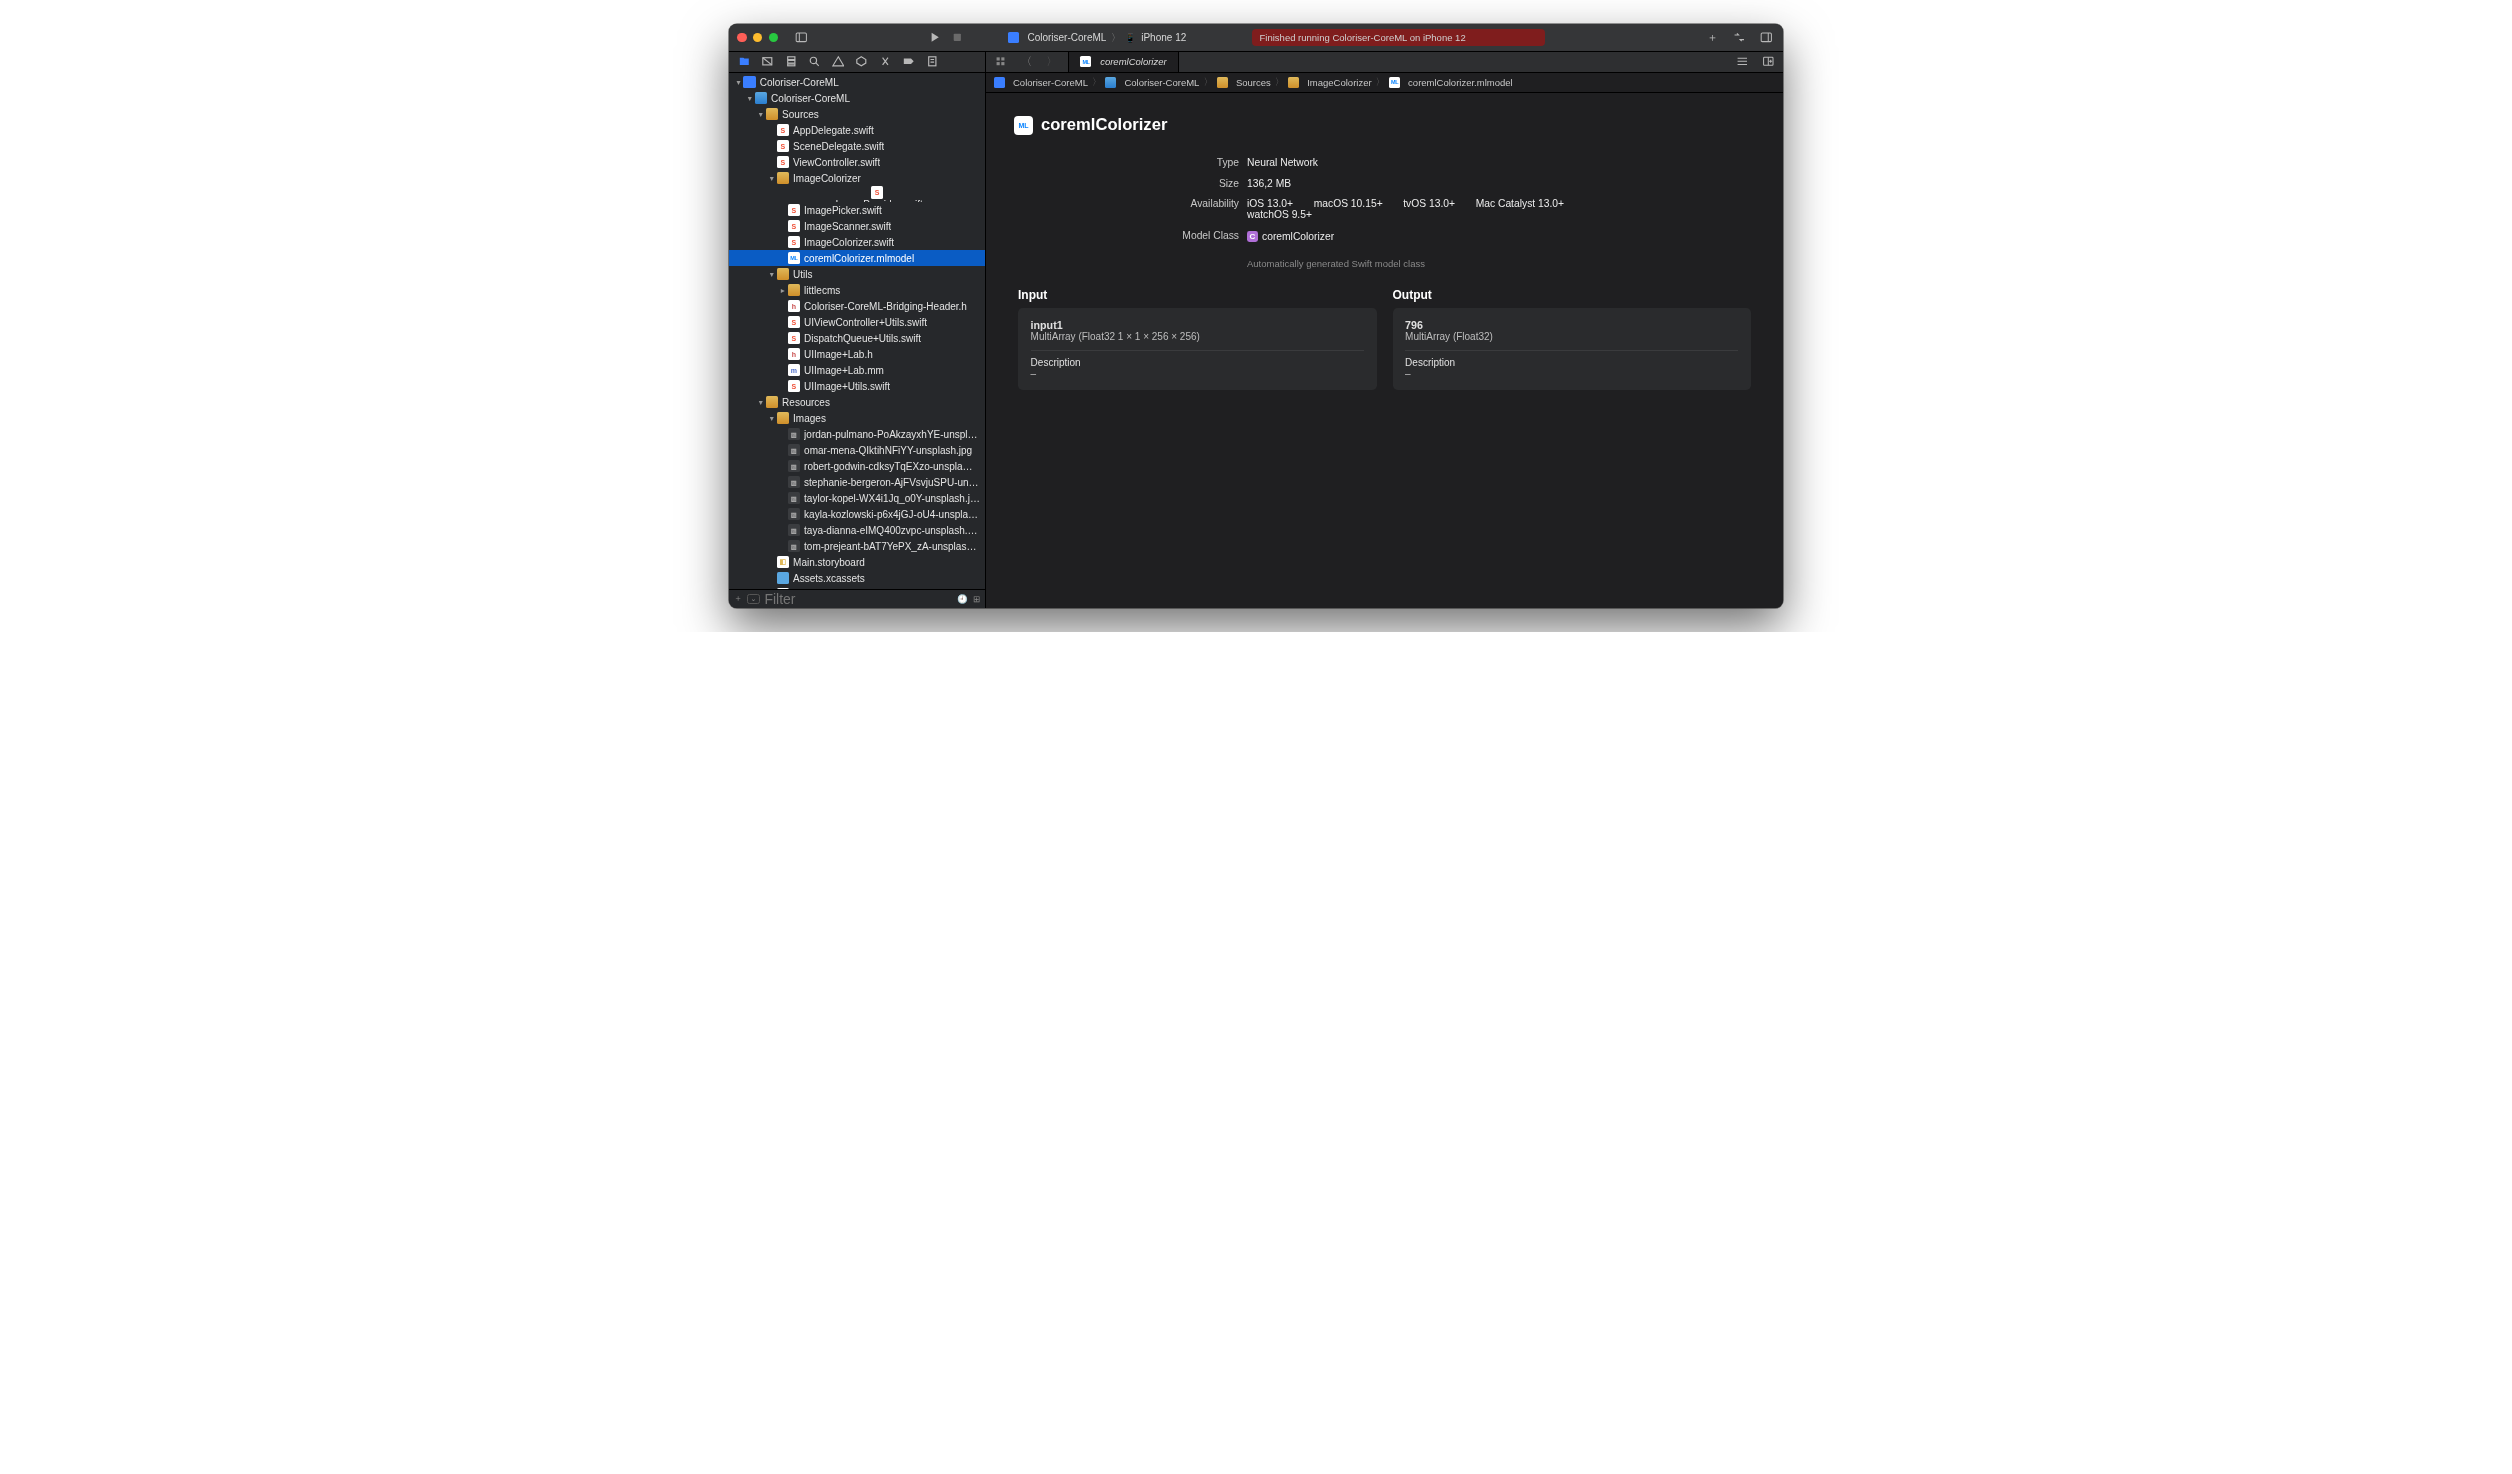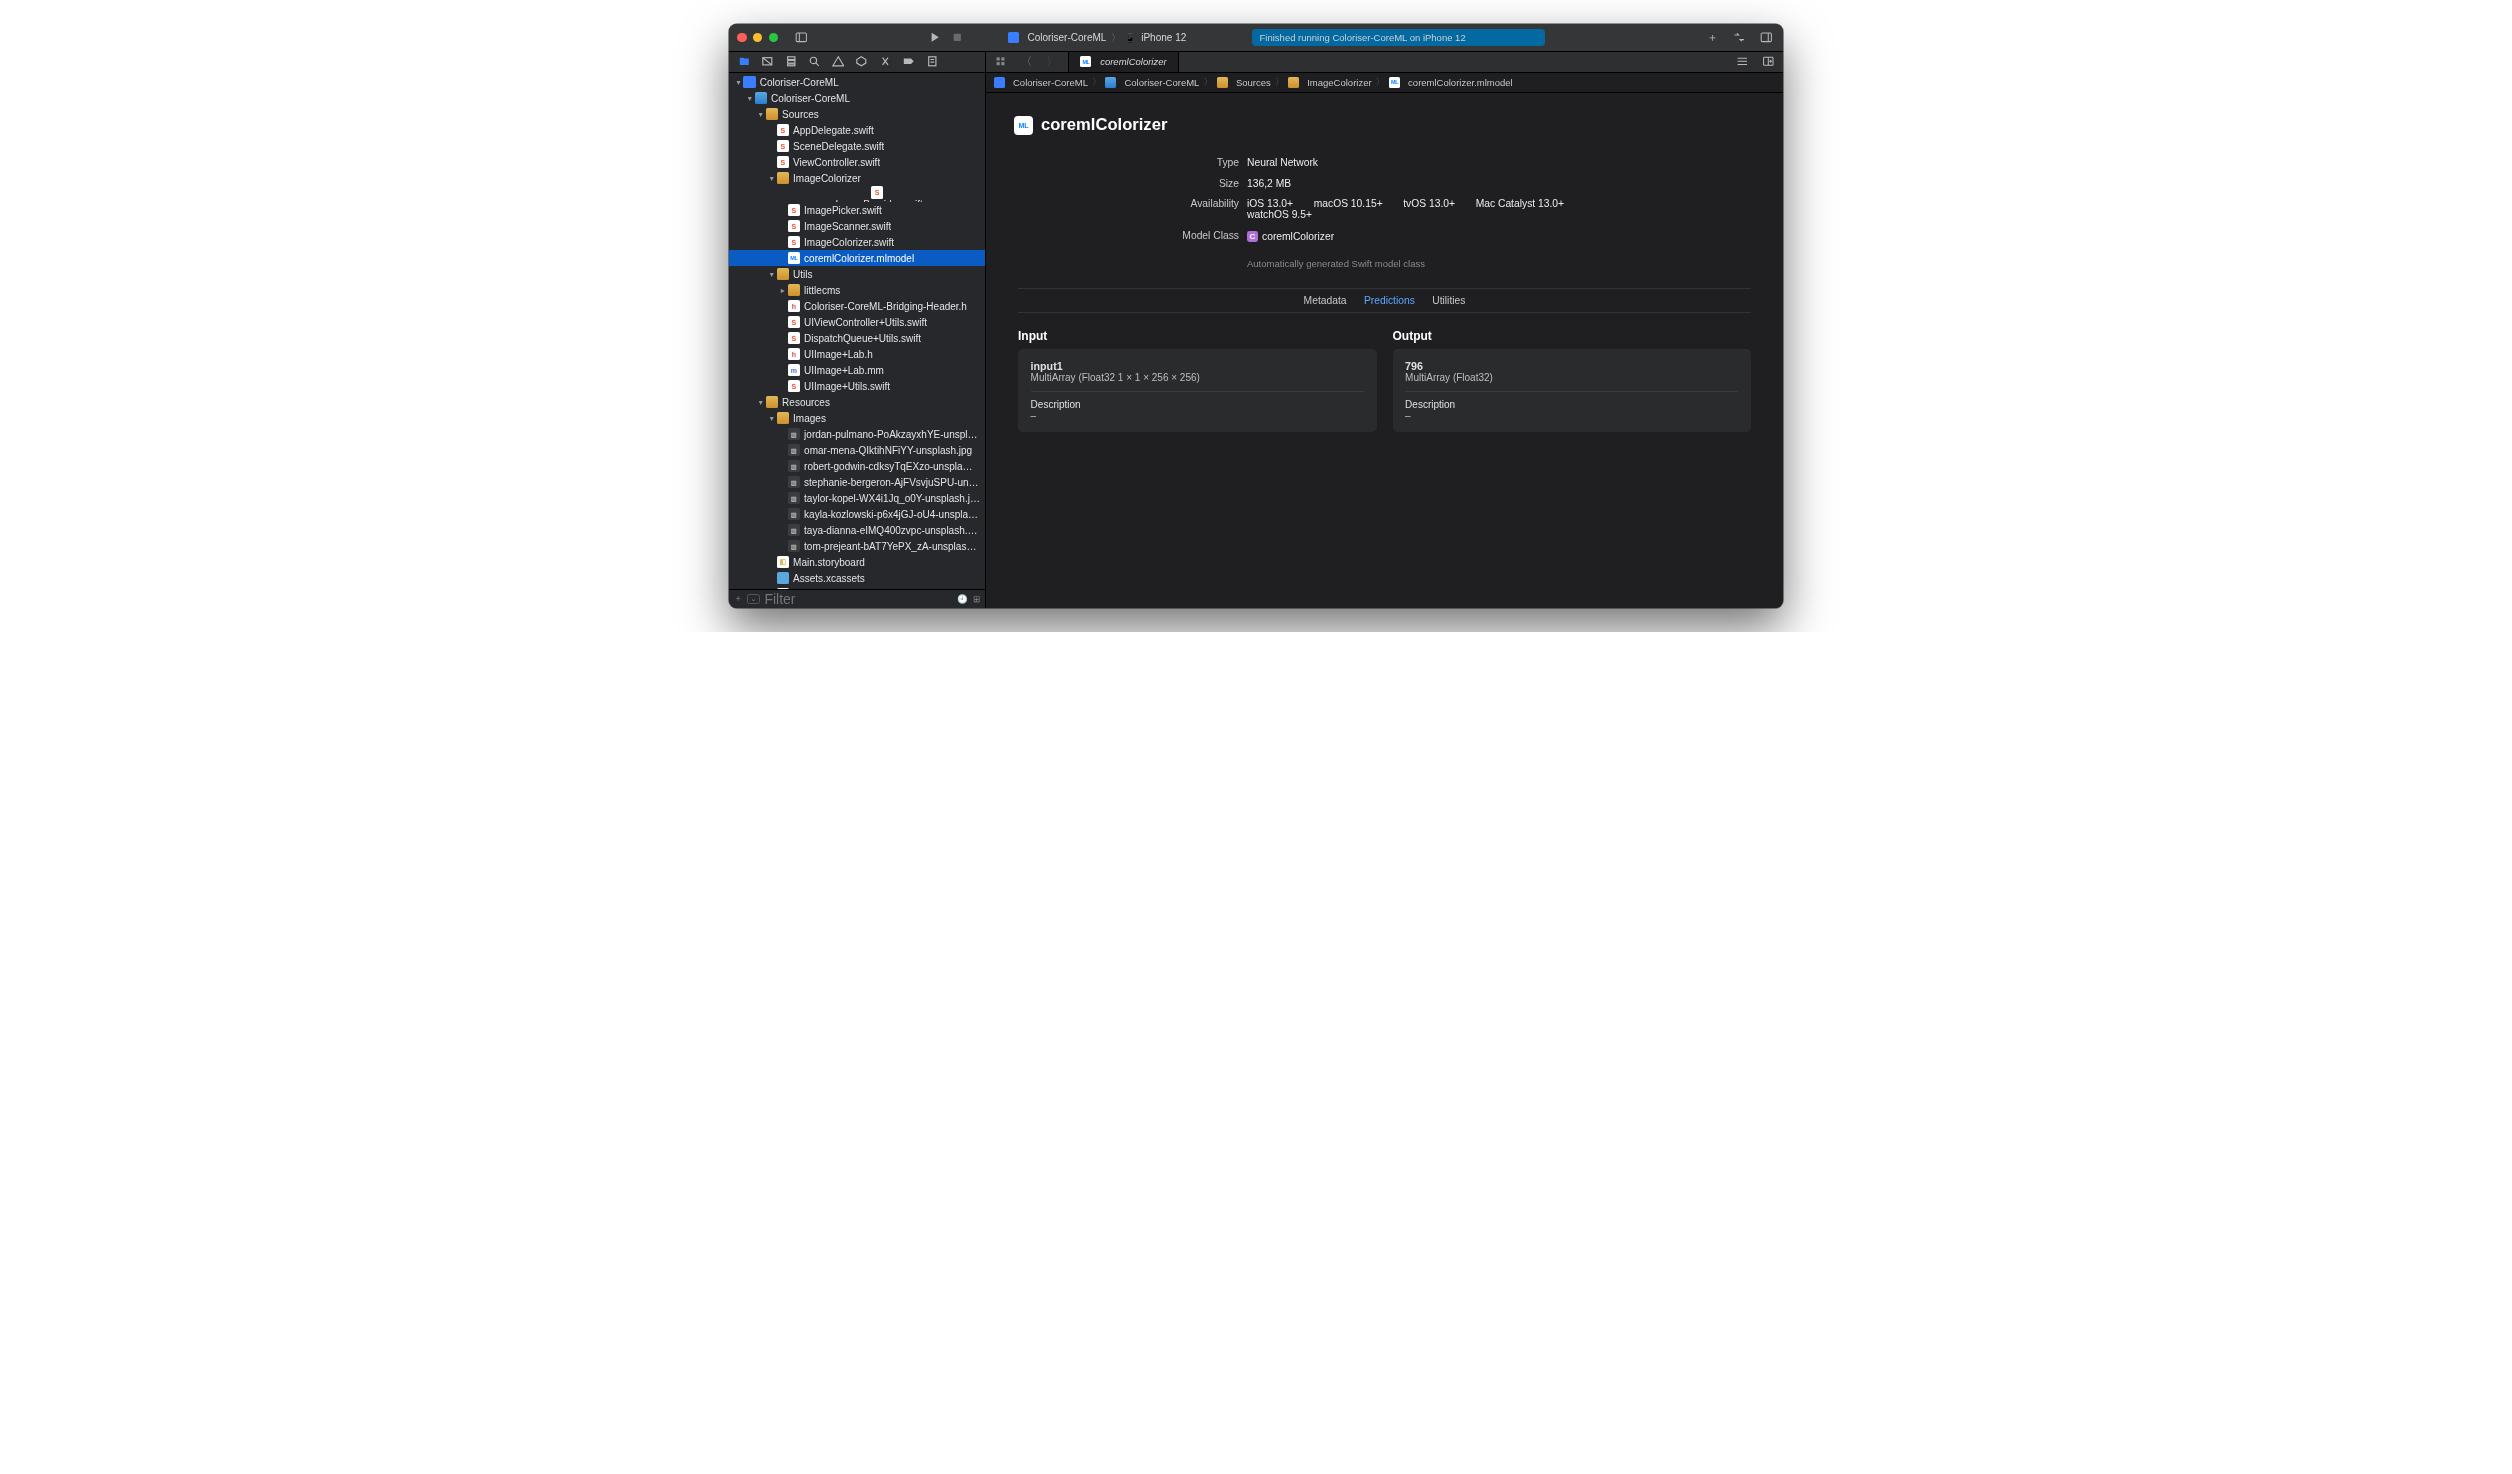--- a/index.html
+++ b/index.html
@@ -43,21 +43,21 @@
   .icbtn svg { width: 12.6px; height: 12.6px; }
   .scheme {
     display: flex; align-items: center; gap: 4.7px;
     color: #d8d8d8; font-size: 10px;
     padding: 2.4px 4.7px;
   }
   .scheme .chev { color: #888; }
   .status {
     margin-left: 16px;
     flex: 0 0 auto;
-    background: #0369a1;
+    background: #7f1d1d;
     border-radius: 4px;
     padding: 3.2px 79px 3.2px 8px;
     font-size: 9.5px;
     color: #cfcfcf;
   }
   .title-right { margin-left: auto; display:flex; gap:9.5px; align-items:center; }
   
   .subbar {
     height: 20.5px;
     background: #2e2f31;
@@ -554,25 +554,20 @@
           </div>
           <div class="klabel">Model Class</div>
           <div class="kval">
             <div class="classpill">
               <span class="dot">C</span>
               <span>coremlColorizer</span>
             </div>
             <div class="sub">Automatically generated Swift model class</div>
           </div>
         </div>
-        <div class="tabs">
-          <div class="tab">Metadata</div>
-          <div class="tab active">Predictions</div>
-          <div class="tab">Utilities</div>
-        </div>
         <div class="io">
           <div class="iocol">
             <h3>Input</h3>
             <div class="iocard">
               <div class="name">input1</div>
               <div class="type">MultiArray (Float32 1 × 1 × 256 × 256)</div>
               <hr>
               <div class="desc-label">Description</div>
               <div class="desc-val">–</div>
             </div>

